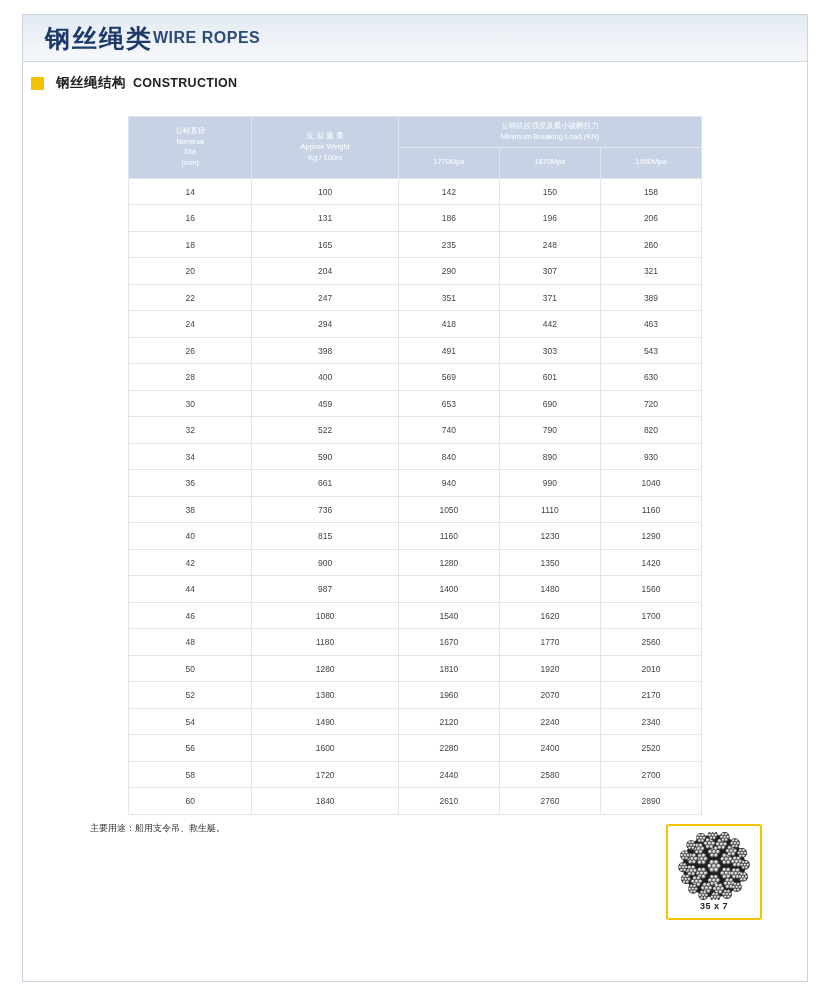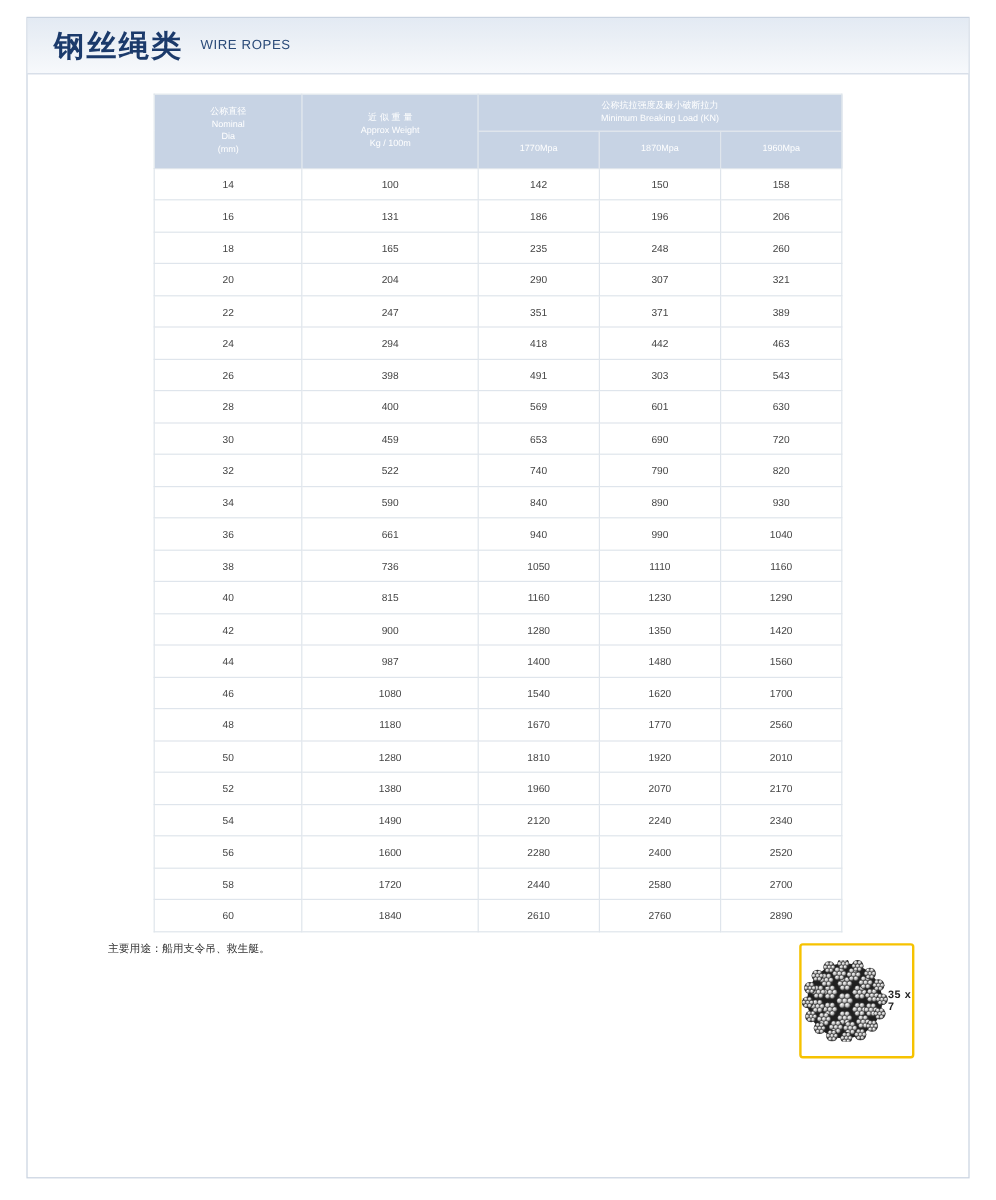--- a/index.html
+++ b/index.html
@@ -43,25 +43,24 @@
   }
   .title-cn {
     font-family: "DejaVu Sans", sans-serif;
     font-size: 25px;
     font-weight: bold;
     color: #1b3a6b;
     letter-spacing: 2px;
     line-height: 1;
   }
   .title-en {
-    font-size: 11px;
-    font-weight: normal;
+    font-size: 16px;
+    font-weight: bold;
     color: #2a4a78;
     letter-spacing: 0.5px;
-    margin-left: 14px;
     line-height: 1;
   }
   
   .section-head {
     display: flex;
     align-items: center;
     padding: 12px 0 8px 8px;
   }
   .yellow-square {
     width: 13px;
@@ -154,21 +153,21 @@
   .rope-box {
     position: absolute;
     right: -22px;
     top: 2px;
     width: 92px;
     height: 92px;
     border: 2px solid #f6c200;
     border-radius: 3px;
     background: #ffffff;
     display: flex;
-    flex-direction: row;
+    flex-direction: column;
     align-items: center;
     justify-content: center;
   }
   .rope-img {
     width: 72px;
     height: 68px;
     position: relative;
   }
   .rope-caption {
     font-size: 9px;
@@ -182,20 +181,25 @@
 <body>
 
 <div class="page">
   <div class="outer-frame">
 
     <div class="header-band">
       <span class="title-cn">钢丝绳类</span>
       <span class="title-en">WIRE ROPES</span>
     </div>
 
+    <div class="section-head">
+      <span class="yellow-square"></span>
+      <span class="section-cn">钢丝绳结构</span>
+      <span class="section-en">CONSTRUCTION</span>
+    </div>
 
     <div class="table-wrap">
       <table class="spec">
         <colgroup>
           <col class="col-dia">
           <col class="col-w">
           <col class="col-mbl">
           <col class="col-mbl">
           <col class="col-mbl">
         </colgroup>

